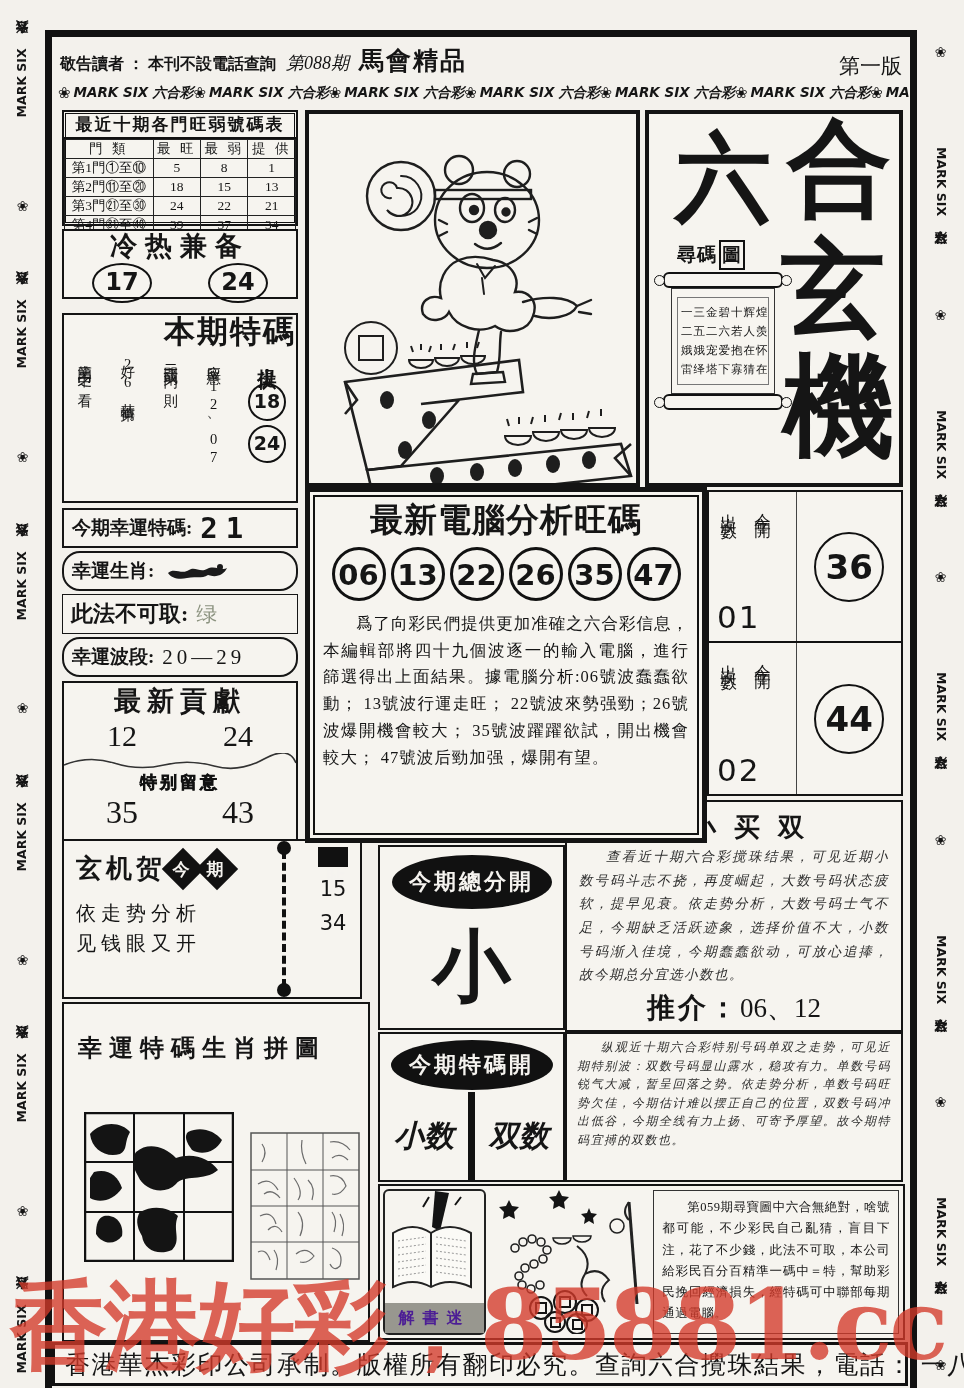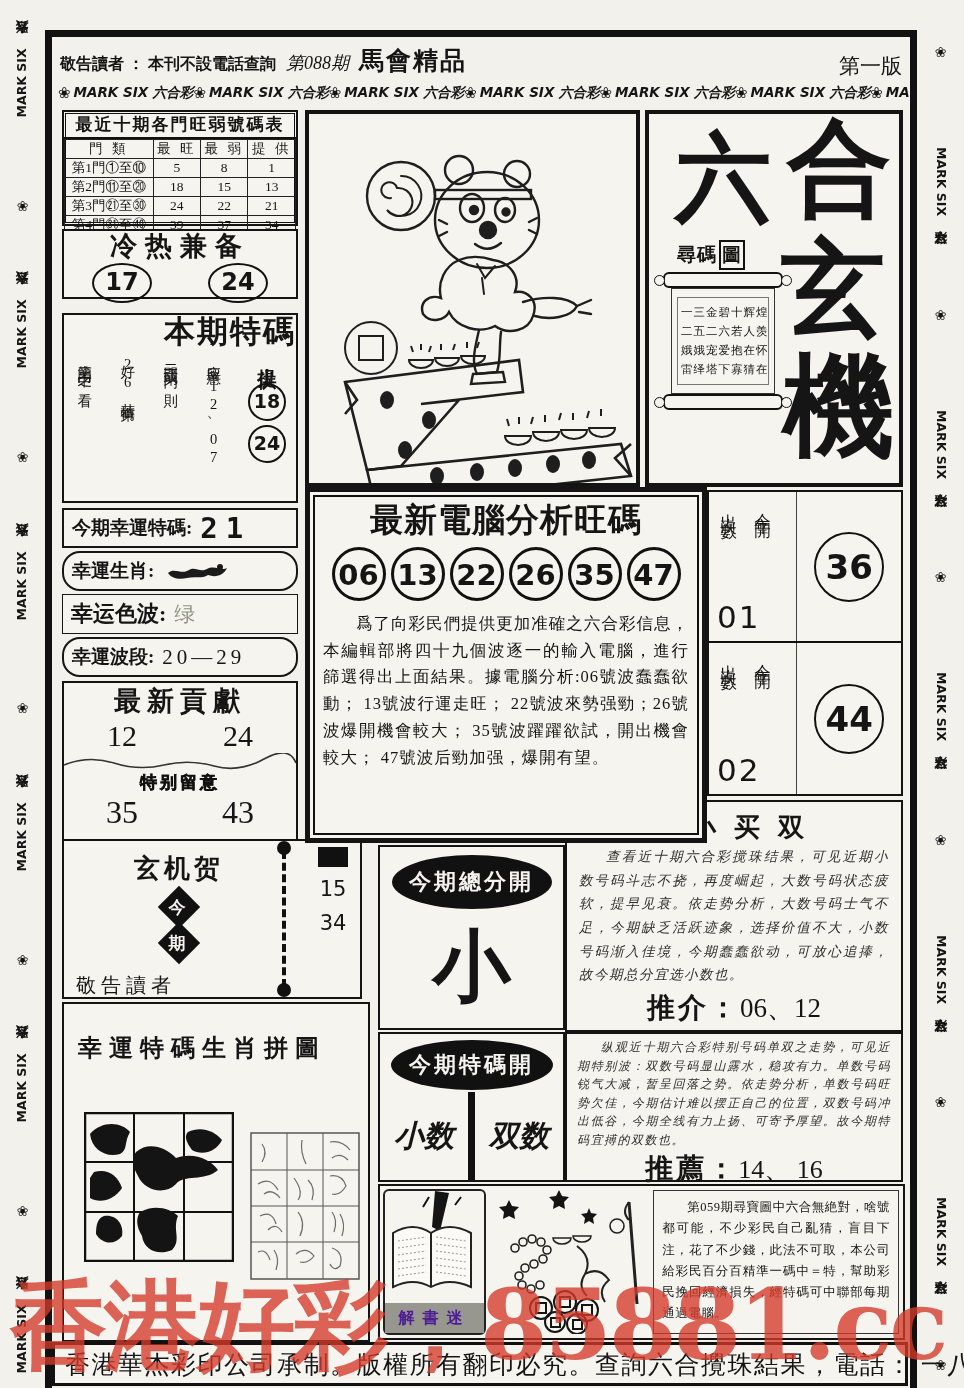--- a/index.html
+++ b/index.html
@@ -48,21 +48,21 @@
   .lucky-label{font-size:19px;font-weight:bold;white-space:nowrap;}
   .lucky-val-big{font-family:"DejaVu Sans Mono",monospace;font-size:29px;font-weight:bold;letter-spacing:8px;}
   .lucky-val{font-size:21px;letter-spacing:4px;}
   .faint{color:#8b927f;}
   
   .contrib-title{font-size:27px;font-weight:900;text-align:center;letter-spacing:6px;font-family:"DejaVu Serif",serif;}
   .contrib-nums{display:flex;justify-content:space-around;font-size:30px;}
   .note-title{font-size:17px;font-weight:900;text-align:center;letter-spacing:3px;color:#1a1a1a;-webkit-text-stroke:0.6px #111;}
   .note-nums{display:flex;justify-content:space-around;font-size:32px;}
   
-  .mys-title{display:flex;align-items:center;gap:6px;font-size:26px;font-weight:900;font-family:"DejaVu Serif",serif;letter-spacing:4px;flex-direction:column;}
+  .mys-title{display:flex;align-items:center;font-size:26px;font-weight:900;font-family:"DejaVu Serif",serif;letter-spacing:4px;}
   .diamond{width:30px;height:30px;background:#111;transform:rotate(45deg);display:flex;align-items:center;justify-content:center;margin:0 2px;}
   .diamond span{transform:rotate(-45deg);color:#f5f3ef;font-size:17px;font-weight:bold;}
   .mys-poem{font-size:20px;letter-spacing:5px;line-height:1.5;margin-top:12px;}
   .dash-line{position:absolute;left:0;top:10px;bottom:10px;border-left:4px dashed #111;}
   .dash-line::before,.dash-line::after{content:"";position:absolute;left:-9px;width:14px;height:14px;background:#111;border-radius:50%;}
   .dash-line::before{top:-10px;} .dash-line::after{bottom:-10px;}
   .tips-box{width:30px;background:#111;color:#f5f3ef;writing-mode:vertical-rl;text-orientation:upright;font-size:19px;font-weight:bold;text-align:center;padding:6px 0;letter-spacing:4px;}
   .tips-num{font-family:"DejaVu Sans",sans-serif;font-size:21px;margin-top:10px;}
   
   .puz-title{font-size:24px;font-weight:900;letter-spacing:7px;font-family:"DejaVu Serif",serif;text-align:left;padding:28px 0 0 14px;}
@@ -255,21 +255,21 @@
       <span class="lucky-val-big">21</span>
     </div>
     <div class="lucky-row round" style="margin-bottom:3px;">
       <span class="lucky-label">幸運生肖:</span>
       <svg width="70" height="24" viewBox="0 0 70 24">
         <path d="M6,14 C12,8 20,16 27,11 C33,7 38,14 45,10 C52,6 60,12 65,9 C62,16 54,19 46,16 C40,20 32,17 25,19 C17,21 9,19 6,14 Z" fill="#1b1b1b"></path>
         <circle cx="58" cy="8" r="3" fill="#1b1b1b"></circle>
       </svg>
     </div>
     <div class="lucky-row" style="border-width:1px;margin-bottom:3px;">
-      <span class="lucky-label" style="font-size:22px;">幸运色波:</span>
+      <span class="lucky-label" style="font-size:22px;">此法不可取:</span>
       <span class="lucky-val faint">绿</span>
     </div>
     <div class="lucky-row round">
       <span class="lucky-label">幸運波段:</span>
       <span class="lucky-val">20—29</span>
     </div>
   </div>
 
   <div class="box" style="left:62px;top:681px;width:236px;height:196px;">
     <div class="contrib-title">最新貢獻</div>
@@ -292,21 +292,21 @@
       <div class="mys-title">
         <span>玄机贺</span>
         <span class="diamond">
             <span>今</span>
           </span>
         <span class="diamond">
             <span>期</span>
           </span>
       </div>
       <div class="mys-poem">
-        <div>敬告讀者</div>
+        <div>依走势分析</div>
         <div>见钱眼又开</div>
       </div>
     </div>
     <div style="position:relative;width:78px;padding-left:24px;box-sizing:border-box;">
       <div class="dash-line"></div>
       <div style="display:flex;flex-direction:column;align-items:center;padding-top:6px;">
         <div class="tips-box">貼士</div>
         <div class="tips-num">15</div>
         <div class="tips-num">34</div>
       </div>
@@ -486,23 +486,20 @@
       <div class="opt-row" style="flex:1;width:100%;">
         <span class="opt">小数</span>
         <span class="opt-div"></span>
         <span class="opt">双数</span>
       </div>
     </div>
   </div>
 
   <div class="box" style="left:565px;top:1032px;width:338px;height:150px;padding:4px 10px;">
     <div class="hand" style="font-size:12px;line-height:1.55;">纵观近十期六合彩特别号码单双之走势，可见近期特别波：双数号码显山露水，稳攻有力。单数号码锐气大减，暂呈回落之势。依走势分析，单数号码旺势欠佳，今期估计难以摆正自己的位置，双数号码冲出低谷，今期全线有力上扬、可寄予厚望。故今期特码宜搏的双数也。</div>
-    <div class="recommend" style="margin-top:0;">
-      <b>推薦：</b><span style="font-size:26px;">14、 16</span>
-    </div>
   </div>
 
   <div class="box" style="left:378px;top:1184px;width:527px;height:156px;display:flex;">
     <div style="width:100px;border:2px solid #222;border-radius:6px;margin:3px;display:flex;flex-direction:column;justify-content:space-between;">
       <svg width="94" height="108" viewBox="0 0 94 108">
         <path d="M50,0 L64,2 L55,40 L47,36 Z" fill="#141414"></path>
         <path d="M44,6 l-6,10 M70,14 l6,-8" stroke="#141414" stroke-width="2" fill="none"></path>
         <path d="M8,42 Q28,30 46,42 Q64,30 86,42 L86,96 Q64,86 46,96 Q28,86 8,96 Z" fill="#fbfaf6" stroke="#222" stroke-width="2"></path>
         <line x1="46" y1="42" x2="46" y2="96" stroke="#222" stroke-width="2"></line>
         <g stroke="#999" stroke-width="1" stroke-dasharray="2,2">

